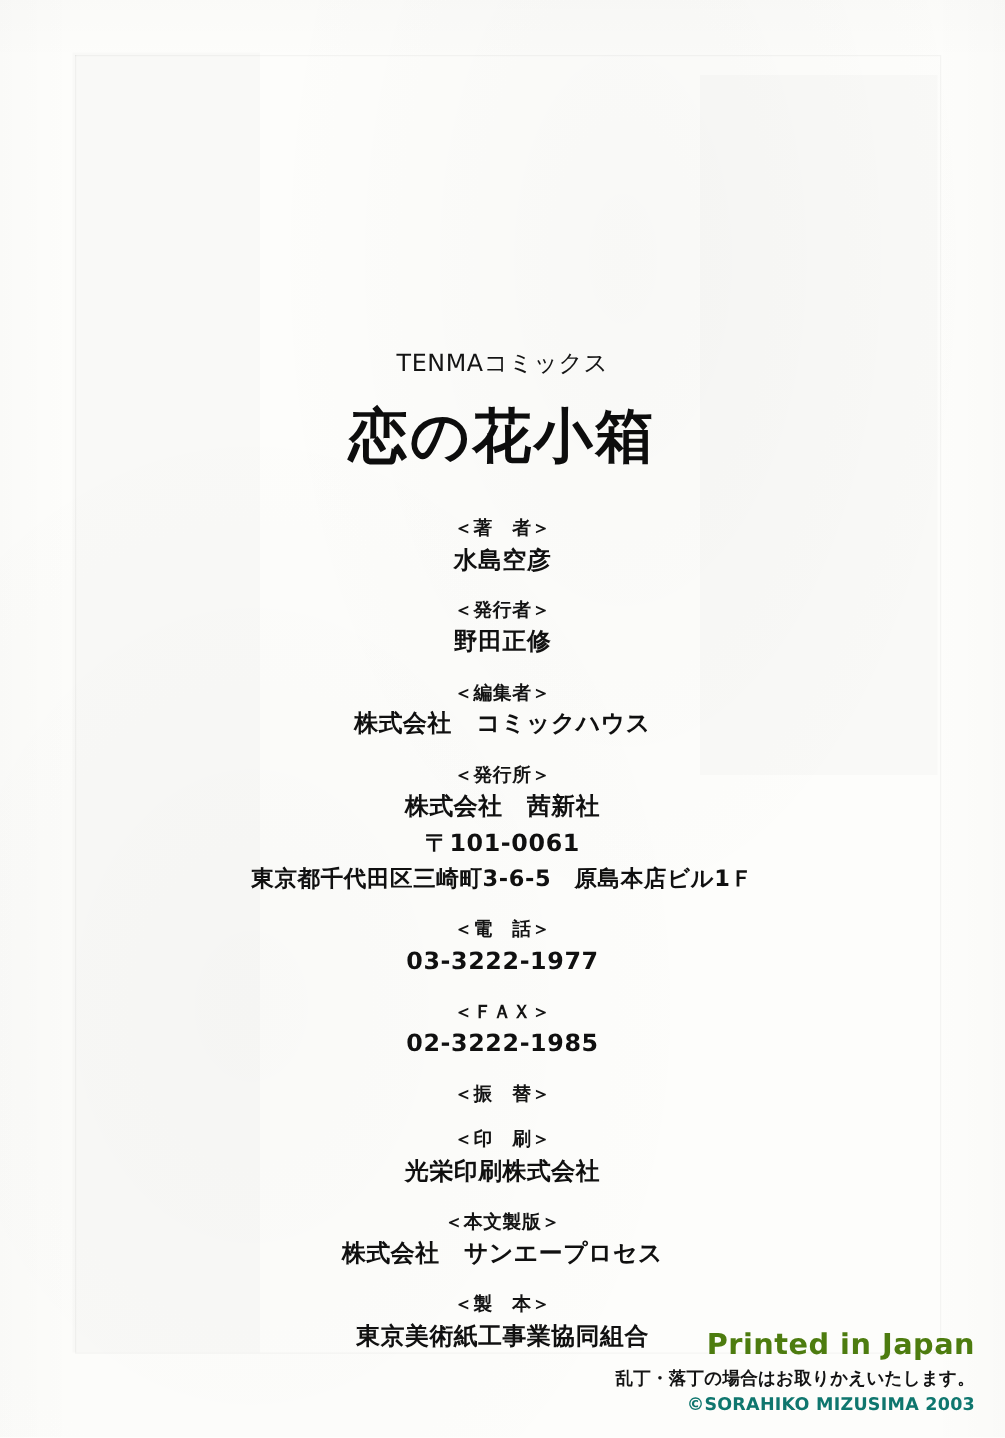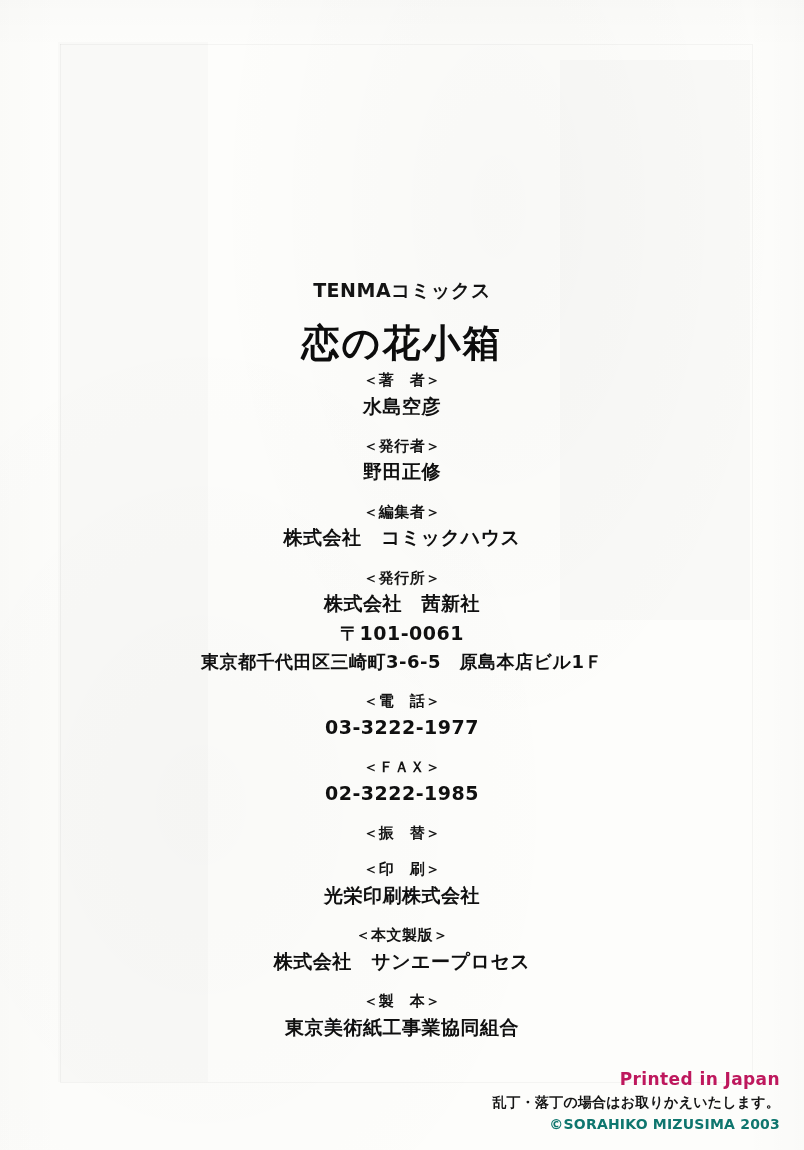--- a/index.html
+++ b/index.html
@@ -49,29 +49,30 @@
   .colophon {
     position: absolute;
     left: 0;
     top: 278px;
     width: 804px;
     text-align: center;
   }
   .series-line {
     font-size: 19px;
     letter-spacing: 0.5px;
-    font-weight: 700;
+    font-weight: 400;
     color: #141414;
     margin-bottom: 14px;
   }
   .book-title {
-    font-size: 38px;
+    font-size: 47px;
     font-weight: 700;
     letter-spacing: 2px;
     color: #0d0d0d;
+    margin-bottom: 30px;
   }
   .entry {
     margin-bottom: 14px;
   }
   .entry-label {
     font-size: 15px;
     font-weight: 600;
     color: #141414;
     letter-spacing: 0.5px;
     line-height: 1.5;
@@ -87,23 +88,23 @@
     font-size: 18px;
   }
 
   .footer {
     position: absolute;
     right: 24px;
     bottom: 18px;
     text-align: right;
   }
   .footer-line-1 {
-    font-size: 17px;
+    font-size: 23px;
     font-weight: 600;
-    color: #be185d;
+    color: #4d7c0f;
     letter-spacing: 0.4px;
     margin-bottom: 5px;
   }
   .footer-line {
     font-size: 14px;
     font-weight: 600;
     color: #141414;
     letter-spacing: 0.2px;
     margin-bottom: 4px;
     margin-left: 24px;

